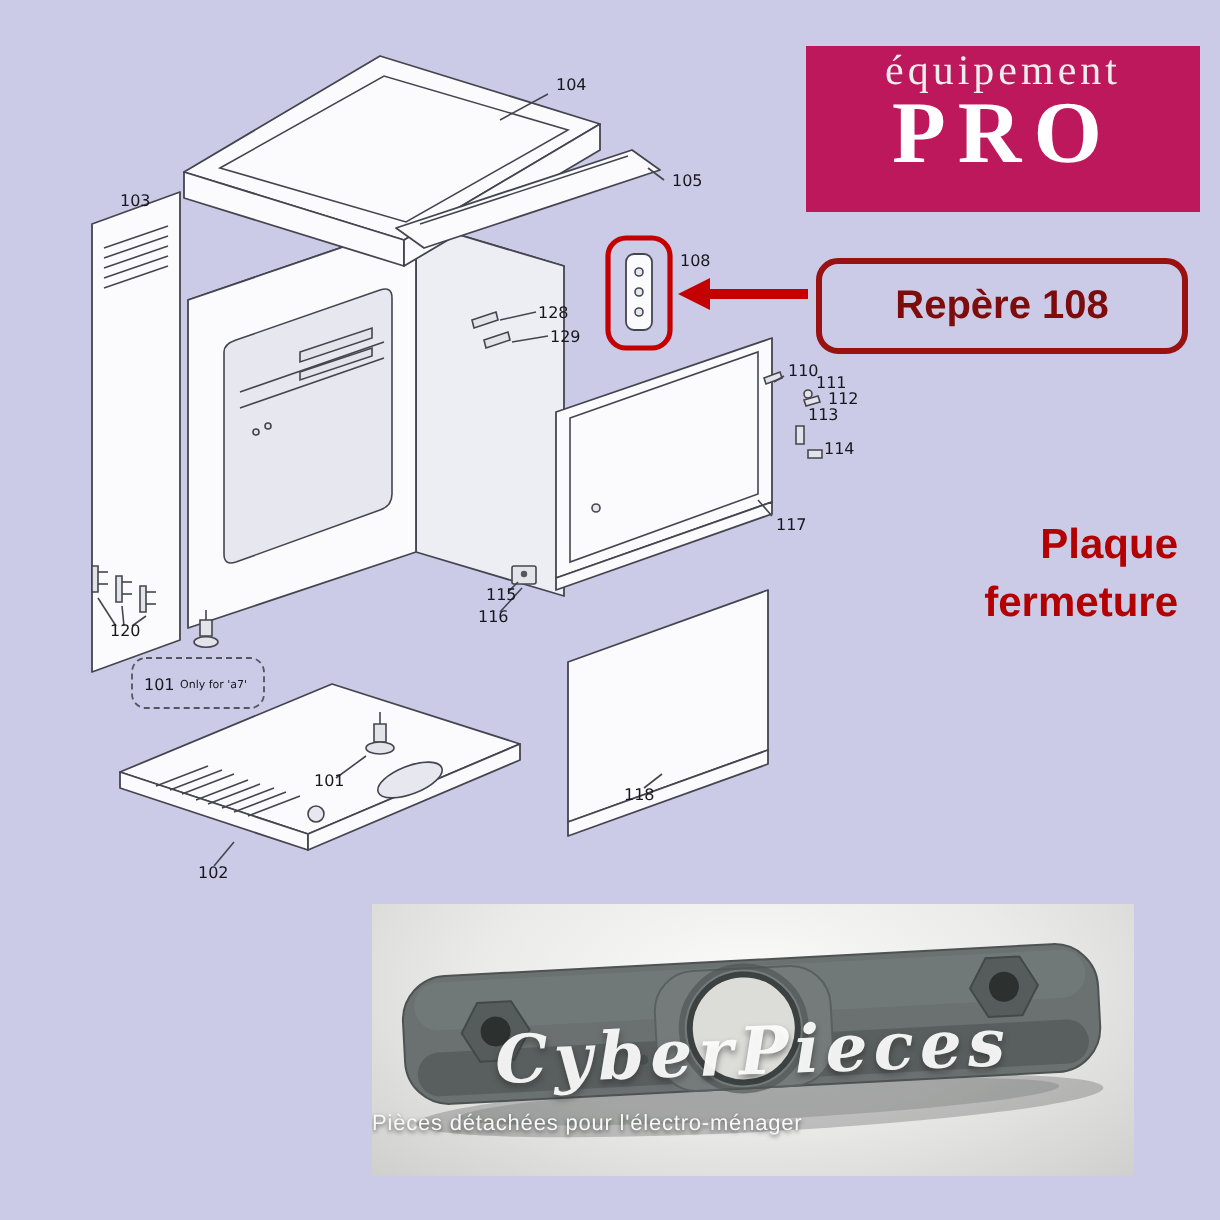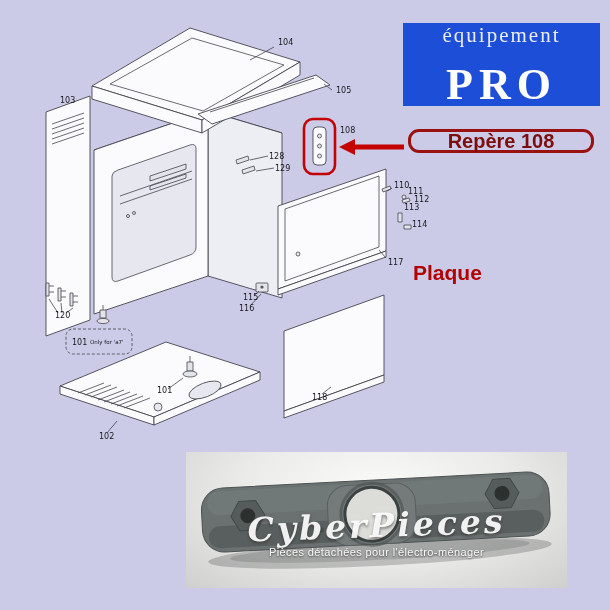--- a/index.html
+++ b/index.html
@@ -10,43 +10,43 @@
   
   .panel{fill:#fbfbfe;stroke:#45454f;stroke-width:0.9;stroke-linejoin:round;}
   .panel2{fill:#ededf4;stroke:#45454f;stroke-width:0.9;stroke-linejoin:round;}
   .hole{fill:#e7e7f0;stroke:#45454f;stroke-width:0.8;}
   .part{fill:#e3e3ea;stroke:#45454f;stroke-width:0.8;}
   .ln{stroke:#45454f;stroke-width:0.8;fill:none;}
   .lbl{font-family:"DejaVu Sans",sans-serif;font-size:8px;fill:#17171c;}
   .lbl-sm{font-family:"DejaVu Sans",sans-serif;font-size:5.5px;fill:#17171c;}
 
   
-  .logo{position:absolute;left:403px;top:23px;width:197px;height:83px;background:#1d4ed8;
-        display:flex;flex-direction:column;align-items:center;justify-content:space-between;}
+  .logo{position:absolute;left:403px;top:23px;width:197px;height:83px;background:#be185d;
+        display:flex;flex-direction:column;align-items:center;justify-content:flex-start;}
   .logo-line1{font-family:"Liberation Serif",serif;font-size:21px;color:#ededed;letter-spacing:2px;}
   .logo-line2{font-family:"Liberation Serif",serif;font-size:44px;font-weight:bold;
               color:#ffffff;letter-spacing:6px;line-height:0.95;margin-top:-2px;}
 
   
-  .callout{position:absolute;left:408px;top:129px;width:186px;height:24px;border:3px solid #991111;
+  .callout{position:absolute;left:408px;top:129px;width:186px;height:48px;border:3px solid #991111;
            border-radius:11px;box-sizing:border-box;display:flex;align-items:center;justify-content:center;}
   .callout span{font-size:20px;font-weight:bold;color:#7d0d0d;}
 
   
-  .caption{position:absolute;left:413px;top:258px;width:176px;text-align:left;color:#b30000;
+  .caption{position:absolute;left:413px;top:258px;width:176px;text-align:right;color:#b30000;
            font-weight:bold;font-size:21px;line-height:29px;}
 
   
   .photo{position:absolute;left:186px;top:452px;width:381px;height:136px;overflow:hidden;
          background:radial-gradient(ellipse at 50% 30%, #fbfbfa 0%, #eaeae8 52%, #cfcfcd 100%);}
   .photo svg{position:absolute;left:0;top:0;}
   .wm{position:absolute;left:0;right:0;top:54px;text-align:center;font-family:"DejaVu Serif",serif;
       font-style:italic;font-weight:bold;font-size:33px;color:rgba(255,255,255,0.92);
       text-shadow:0 2px 3px rgba(40,40,40,0.55);letter-spacing:3px;transform:rotate(-2deg);}
-  .wm-sub{position:absolute;left:0;right:0;top:94px;text-align:center;font-size:11px;color:#f8f8f8;
+  .wm-sub{position:absolute;left:0;right:0;top:104px;text-align:left;font-size:11px;color:#f8f8f8;
           text-shadow:0 1px 2px rgba(0,0,0,0.6);letter-spacing:0.4px;}
 </style>
 </head>
 <body>
 
 <div class="stage">
 
   <svg class="diagram" width="610" height="460" viewBox="0 0 610 460">
 
     <g>
@@ -206,20 +206,21 @@
     <div class="logo-line1">équipement</div>
     <div class="logo-line2">PRO</div>
   </div>
 
   <div class="callout">
     <span>Repère 108</span>
   </div>
 
   <div class="caption">
     <div>Plaque</div>
+    <div>fermeture</div>
   </div>
 
   <div class="photo">
     <svg width="381" height="136" viewBox="0 0 381 136">
       <g transform="rotate(-3 190 64)">
         <ellipse cx="192" cy="101" rx="172" ry="13" fill="rgba(50,55,55,0.25)"></ellipse>
         <ellipse cx="192" cy="99" rx="150" ry="9" fill="rgba(50,55,55,0.18)"></ellipse>
         <rect x="16" y="28" width="348" height="64" rx="22" fill="#6b7170" stroke="#4d5352" stroke-width="1"></rect>
         <rect x="22" y="66" width="336" height="22" rx="11" fill="#595f5e"></rect>
         <rect x="22" y="31" width="336" height="24" rx="12" fill="#778080" opacity="0.55"></rect>

